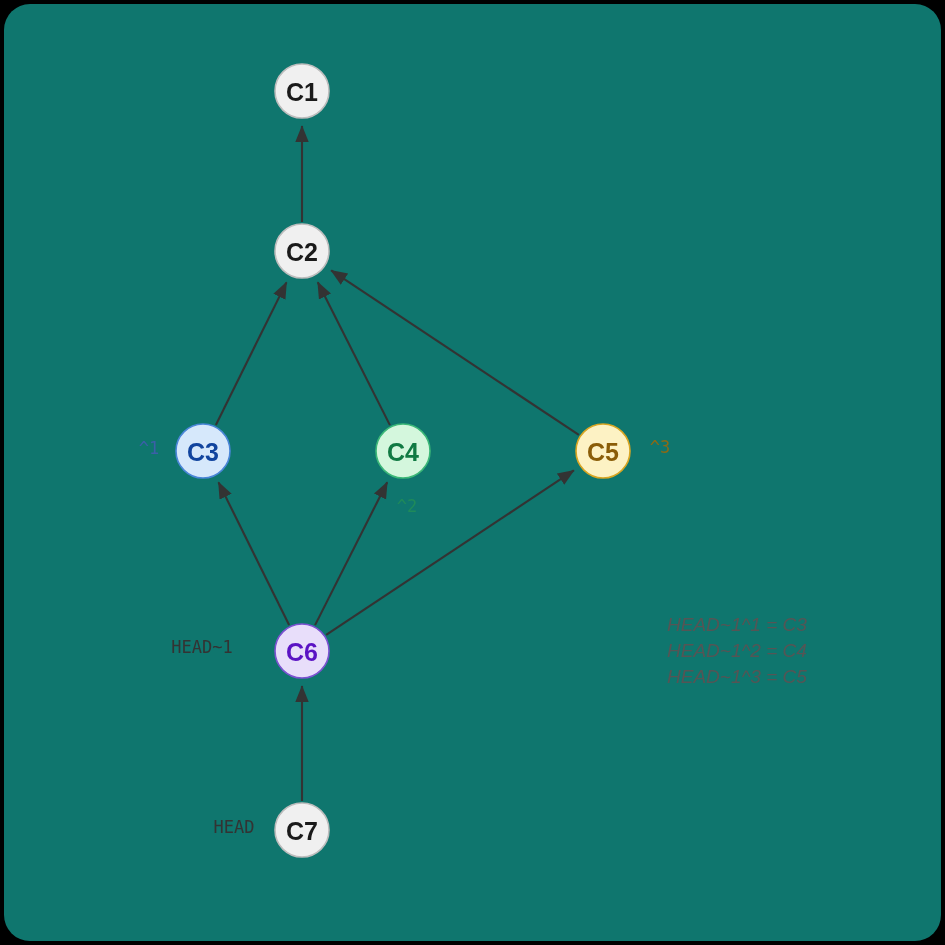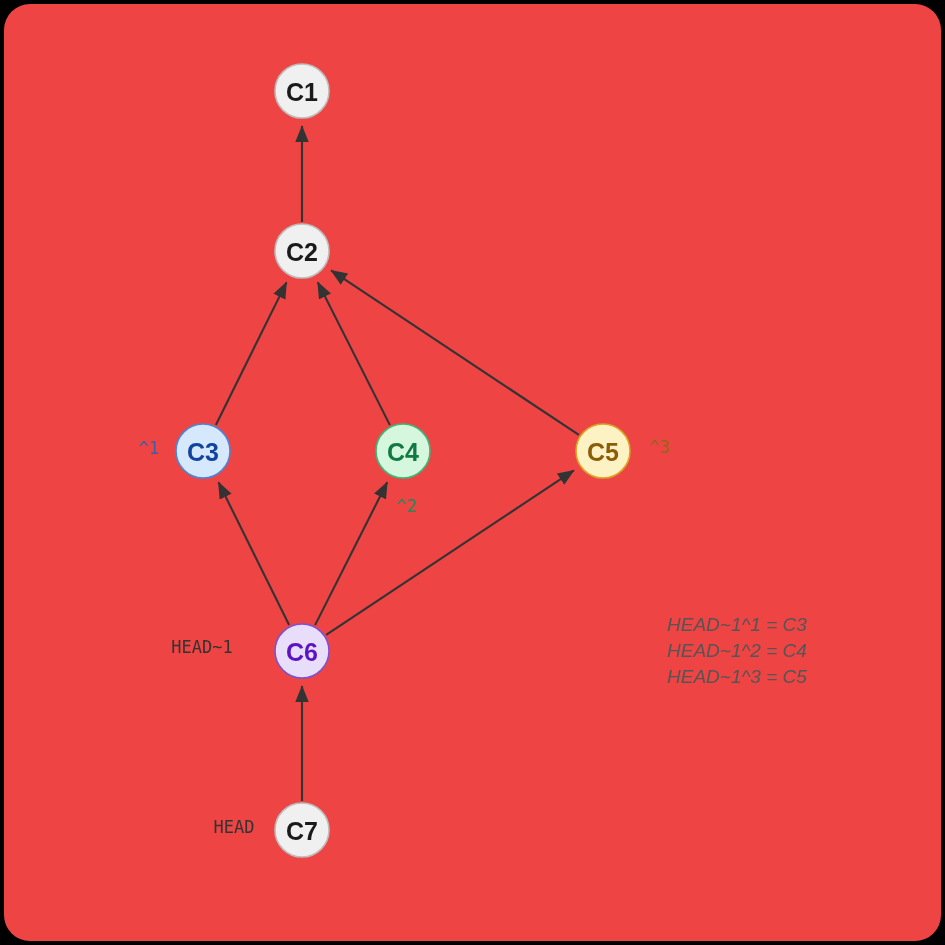--- a/index.html
+++ b/index.html
@@ -54,21 +54,21 @@
   .legend-line {
     font-family: "Liberation Sans", sans-serif;
     font-size: 19px;
     font-style: italic;
     fill: #555555;
   }
 </style>
 </head>
 <body style="background: rgb(0, 0, 0);">
 
-<div id="canvas-card" style="background: #ef4444;">
+<div id="canvas-card" style="background: #0f766e;">
   <svg id="graph-svg" viewBox="0 0 937 937">
     <defs>
       <marker id="arrowhead" markerWidth="9" markerHeight="9" refX="7.6" refY="3.2" orient="auto" markerUnits="strokeWidth">
         <path d="M0,0 L0,6.4 L8,3.2 z" fill="#333333"></path>
       </marker>
     </defs>
     <g id="edges-layer">
         <line x1="298" y1="218" x2="298" y2="122" class="edge-line" stroke="#333333" marker-end="url(#arrowhead)"></line>
         <line x1="211.8651294588454" y1="421.00983947708" x2="282.4731196186349" y2="278.36743511386896" class="edge-line" stroke="#333333" marker-end="url(#arrowhead)"></line>
         <line x1="385.9273634328725" y1="421.1135909561832" x2="313.77731999480903" y2="278.24221781150305" class="edge-line" stroke="#333333" marker-end="url(#arrowhead)"></line>

